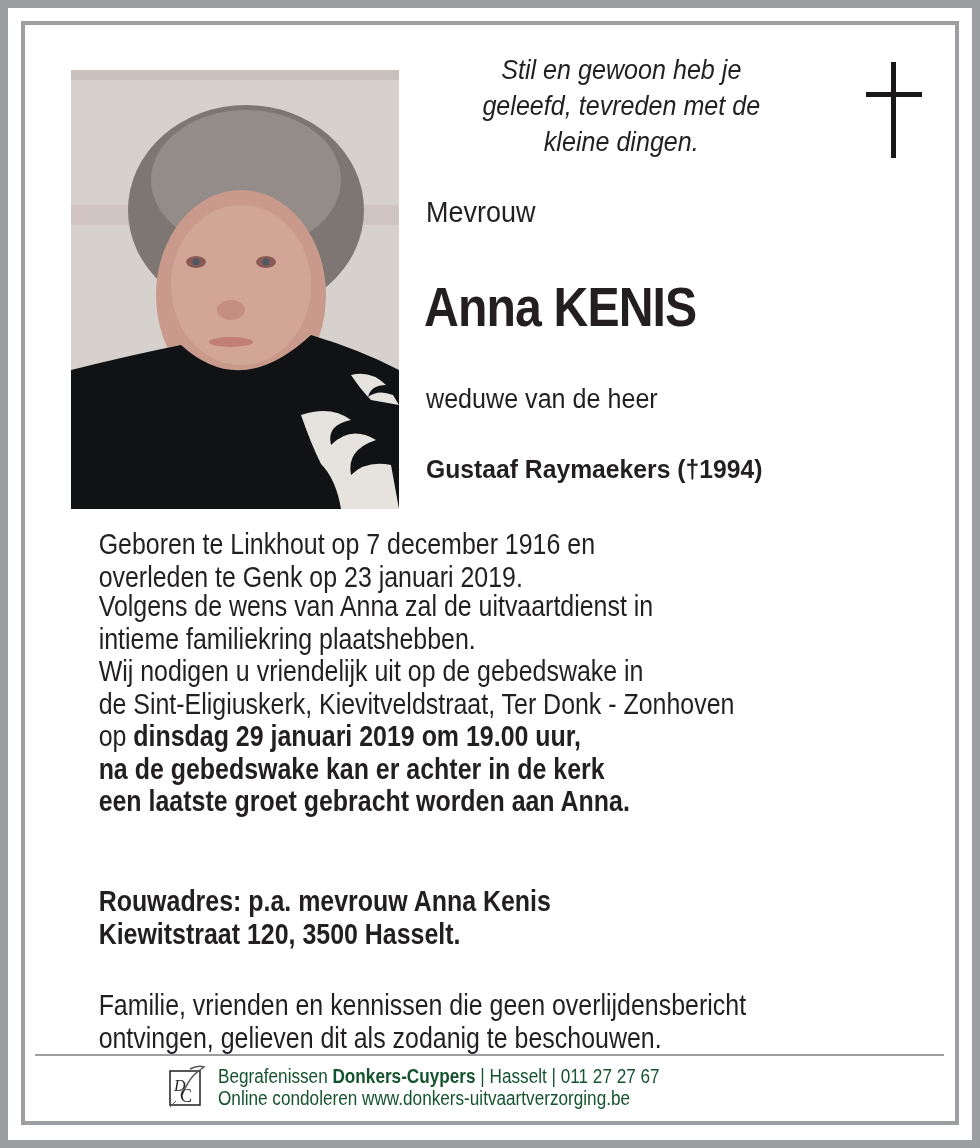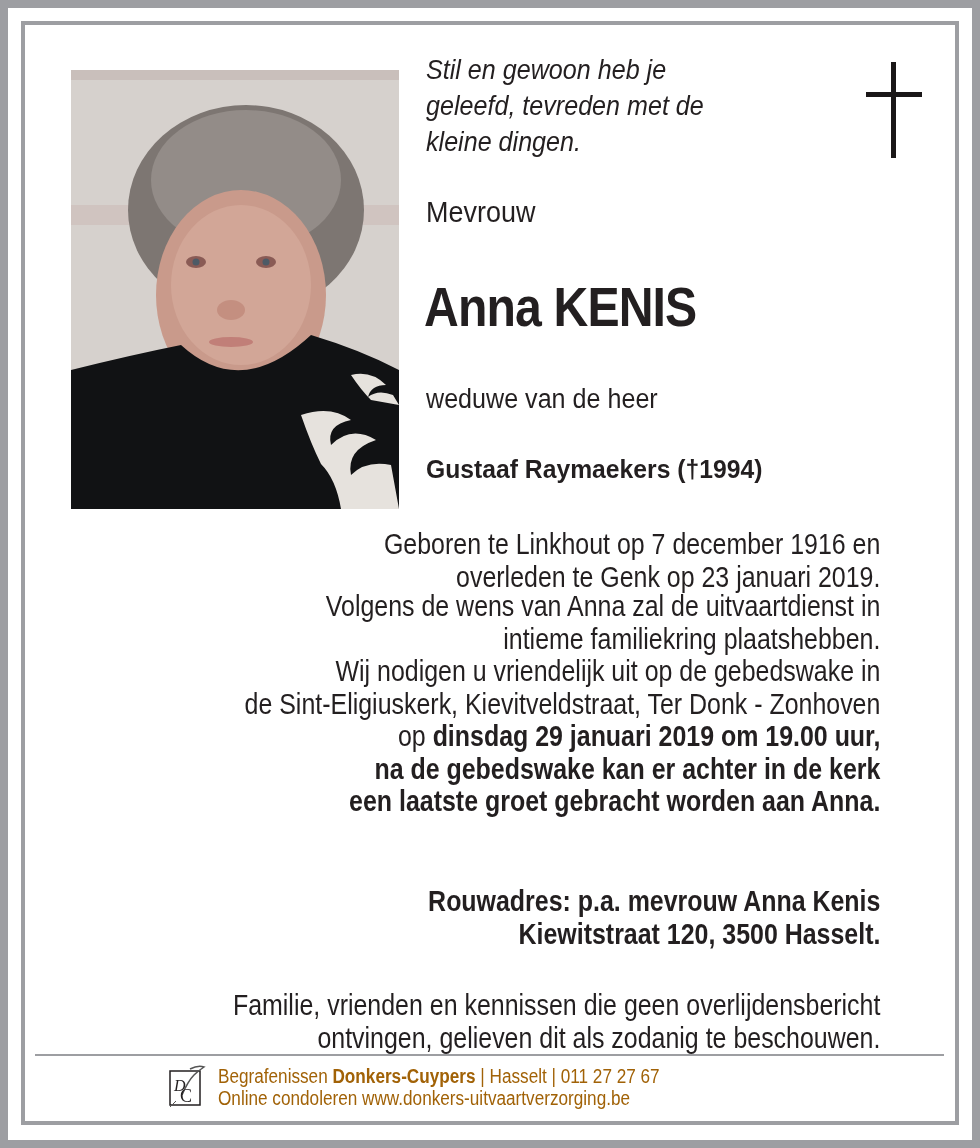--- a/index.html
+++ b/index.html
@@ -12,36 +12,36 @@
                  box-sizing:border-box; border:4px solid #9d9ea2; background:#fff; }
 
   .photo { position:absolute; left:71px; top:70px; width:328px; height:439px; overflow:hidden;
            background:linear-gradient(180deg,#cfc8c4 0%,#d8d3cf 40%,#dcd9d5 70%,#d4d0cc 100%); }
   .photo svg { display:block; width:100%; height:100%; }
 
   .cross { position:absolute; left:866px; top:62px; width:56px; height:96px; }
   .cross .v { position:absolute; left:25px; top:0; width:5px; height:96px; background:#1a1718; }
   .cross .h { position:absolute; left:0; top:30px; width:56px; height:5px; background:#1a1718; }
 
-  .right-col { position:absolute; left:426px; top:52px; width:420px; }
+  .right-col { position:absolute; left:426px; top:52px; width:420px;text-align:center; }
   .poem { font-style:italic; font-size:27px; line-height:36px; margin:0; transform:scaleX(0.93); transform-origin:left; white-space:nowrap; }
   .title { position:absolute; left:426px; top:196px; font-size:29px; transform:scaleX(0.93); transform-origin:left; white-space:nowrap; }
   .name { position:absolute; left:424px; top:274px; font-size:56px; font-weight:bold; letter-spacing:-1px; transform:scaleX(0.86); transform-origin:left; white-space:nowrap; }
   .widow { position:absolute; left:426px; top:384px; font-size:27px; transform:scaleX(0.93); transform-origin:left; white-space:nowrap; }
   .spouse { position:absolute; left:426px; top:454px; font-size:26px; font-weight:bold; transform:scaleX(0.95); transform-origin:left; white-space:nowrap; }
 
-  .body-block { position:absolute; left:35px; width:909px; text-align:right; font-size:29px; line-height:32.5px; }
+  .body-block { position:absolute; left:35px; width:909px; text-align:left; font-size:29px; line-height:32.5px; }
   .body-block .line { display:block; white-space:nowrap; transform:scaleX(0.86); transform-origin:center; }
   .body-block b { font-weight:bold; }
 
   .divider { position:absolute; left:35px; top:1054px; width:909px; height:2px; background:#9d9ea2; }
 
   .footer { position:absolute; left:168px; top:1062px; height:50px; display:flex; align-items:center; }
   .logo { width:38px; height:44px; margin-right:12px; }
-  .footer-text { font-size:19.5px; line-height:22px; color:#a16207; }
+  .footer-text { font-size:19.5px; line-height:22px; color:#14532d; }
   .footer-text .fline { display:block; white-space:nowrap; transform:scaleX(0.88); transform-origin:left; }
   .footer-text b { font-weight:bold; }
 </style>
 </head>
 <body>
 
 <div class="outer-frame"></div>
 <div class="inner-frame"></div>
 
 <div class="photo">

